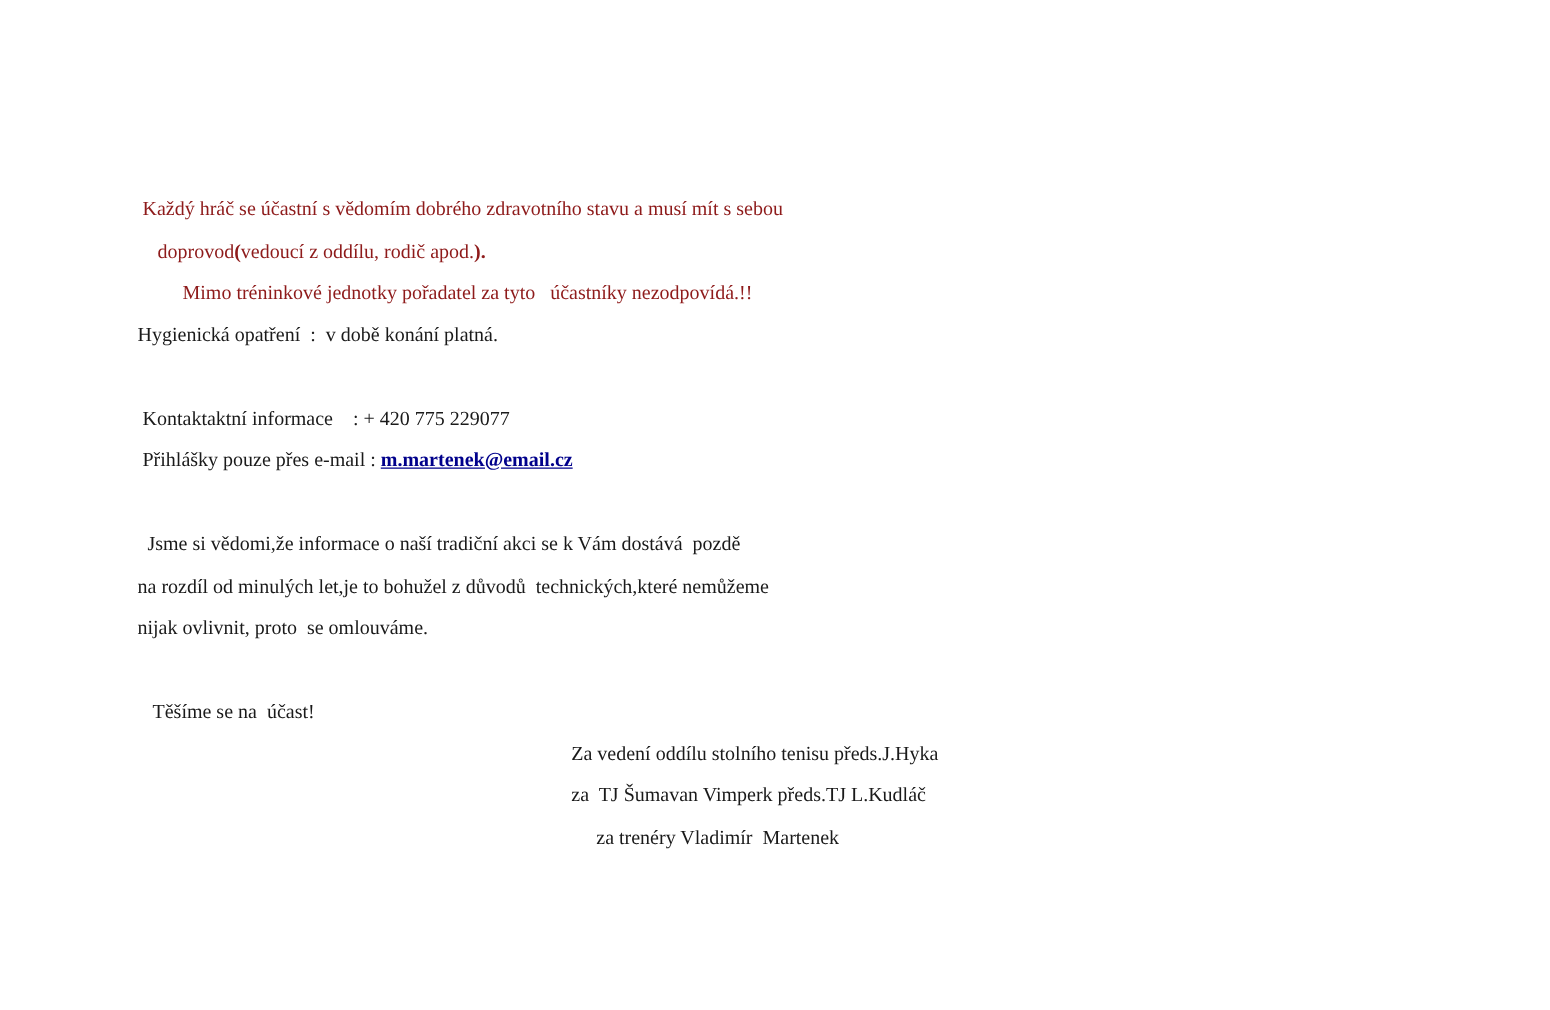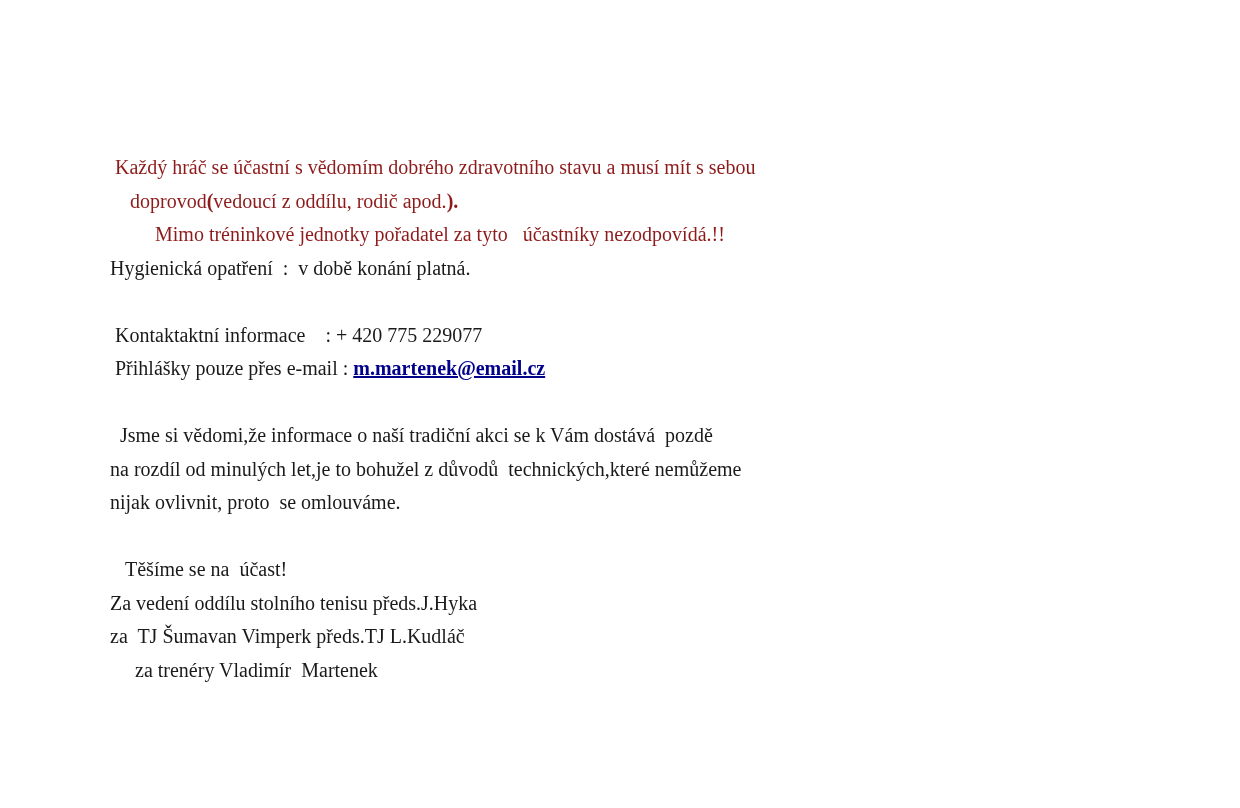--- a/index.html
+++ b/index.html
@@ -14,27 +14,27 @@
     background:var(--paper);
     overflow:hidden;
     font-family:"Liberation Serif", serif;
     position:relative;
   }
   #doc{
     position:absolute;
     left:110px;
     top:151px;
     width:1020px;
-    font-size:20px;
+    font-size:16px;
     line-height:33.5px;
     color:var(--ink);
     white-space:pre-wrap;
   }
   .line{min-height:33.5px;}
-  .line.sig{}
+  .line.sig{margin-left:347px;}
   .seg-red{color:var(--red);}
   .seg-red-bold{color:var(--red);font-weight:bold;}
   .seg-black{color:var(--ink);}
   .seg-black-bold{color:var(--ink);font-weight:normal;}
   a.seg-link{color:var(--link);font-weight:bold;text-decoration:underline;cursor:pointer;}
 </style>
 </head>
 <body>
 
 <div id="doc"><div class="line"><span class="seg-red"> Každý hráč se účastní s vědomím dobrého zdravotního stavu a musí mít s sebou</span></div><div class="line"><span class="seg-red">    doprovod</span><span class="seg-red-bold">(</span><span class="seg-red">vedoucí z oddílu, rodič apod.</span><span class="seg-red-bold">).</span></div><div class="line"><span class="seg-red">         Mimo tréninkové jednotky pořadatel za tyto   účastníky nezodpovídá.!!</span></div><div class="line"><span class="seg-black">Hygienická opatření  :  v době konání platná.</span></div><div class="line">&nbsp;</div><div class="line"><span class="seg-black"> Kontaktaktní informace    : + </span><span class="seg-black-bold">420 775 229077</span></div><div class="line"><span class="seg-black"> Přihlášky pouze přes e-mail : </span><a class="seg-link" href="#">m.martenek@email.cz</a></div><div class="line">&nbsp;</div><div class="line"><span class="seg-black">  Jsme si vědomi,že informace o naší tradiční akci se k Vám dostává  pozdě</span></div><div class="line"><span class="seg-black">na rozdíl od minulých let,je to bohužel z důvodů  technických,které nemůžeme</span></div><div class="line"><span class="seg-black">nijak ovlivnit, proto  se omlouváme.</span></div><div class="line">&nbsp;</div><div class="line"><span class="seg-black">   Těšíme se na  účast!</span></div><div class="line sig"><span class="seg-black">Za vedení oddílu stolního tenisu předs.J.Hyka</span></div><div class="line sig"><span class="seg-black">za  TJ Šumavan Vimperk předs.TJ L.Kudláč</span></div><div class="line sig"><span class="seg-black">     za trenéry Vladimír  Martenek</span></div></div>

